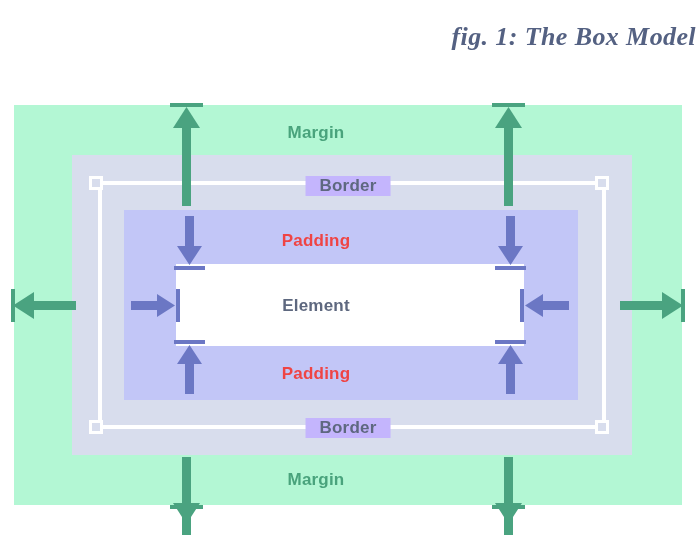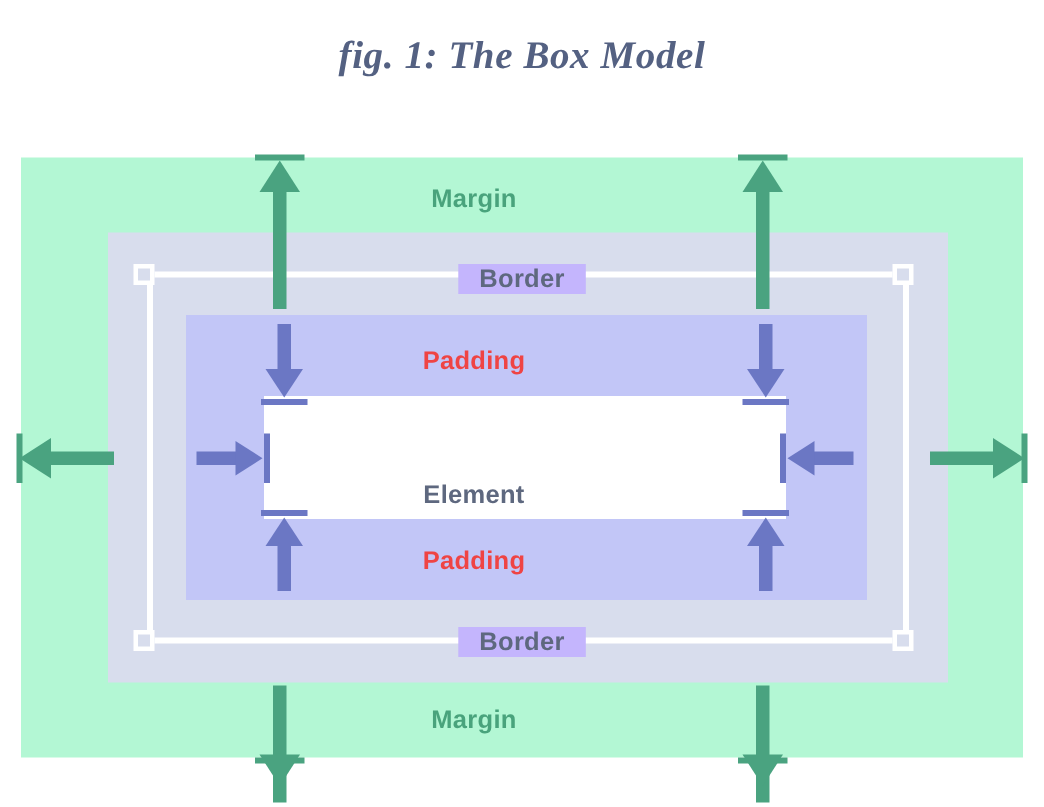--- a/index.html
+++ b/index.html
@@ -14,21 +14,21 @@
     overflow: hidden;
     font-family: "Liberation Sans", sans-serif;
   }
 
   
   #figure-title {
     position: absolute;
     left: 0;
     top: 22px;
     width: 696px;
-    text-align: center;
+    text-align: right;
     font-family: "Liberation Serif", serif;
     font-style: italic;
     font-weight: bold;
     font-size: 26px;
     letter-spacing: 0.4px;
     color: #546182;
   }
 
   
   #margin-box {
@@ -84,21 +84,21 @@
   .label-margin { color: #49a37c; }
   .label-border {
     color: #5e687f;
     background: #c4b5fd;
     width: auto;
     left: 50%;
     transform: translateX(-50%);
     padding: 0 14px;
   }
   .label-padding { color: #ef4444; }
-  .label-element { color: #5e687f; margin-top: 24px; }
+  .label-element { color: #5e687f; }
 
   #label-margin-top    { top: 123px; }
   #label-border-top    { top: 176px; }
   #label-padding-top   { top: 231px; }
   #label-element       { top: 296px; }
   #label-padding-bottom{ top: 364px; }
   #label-border-bottom { top: 418px; }
   #label-margin-bottom { top: 470px; }
 
   

